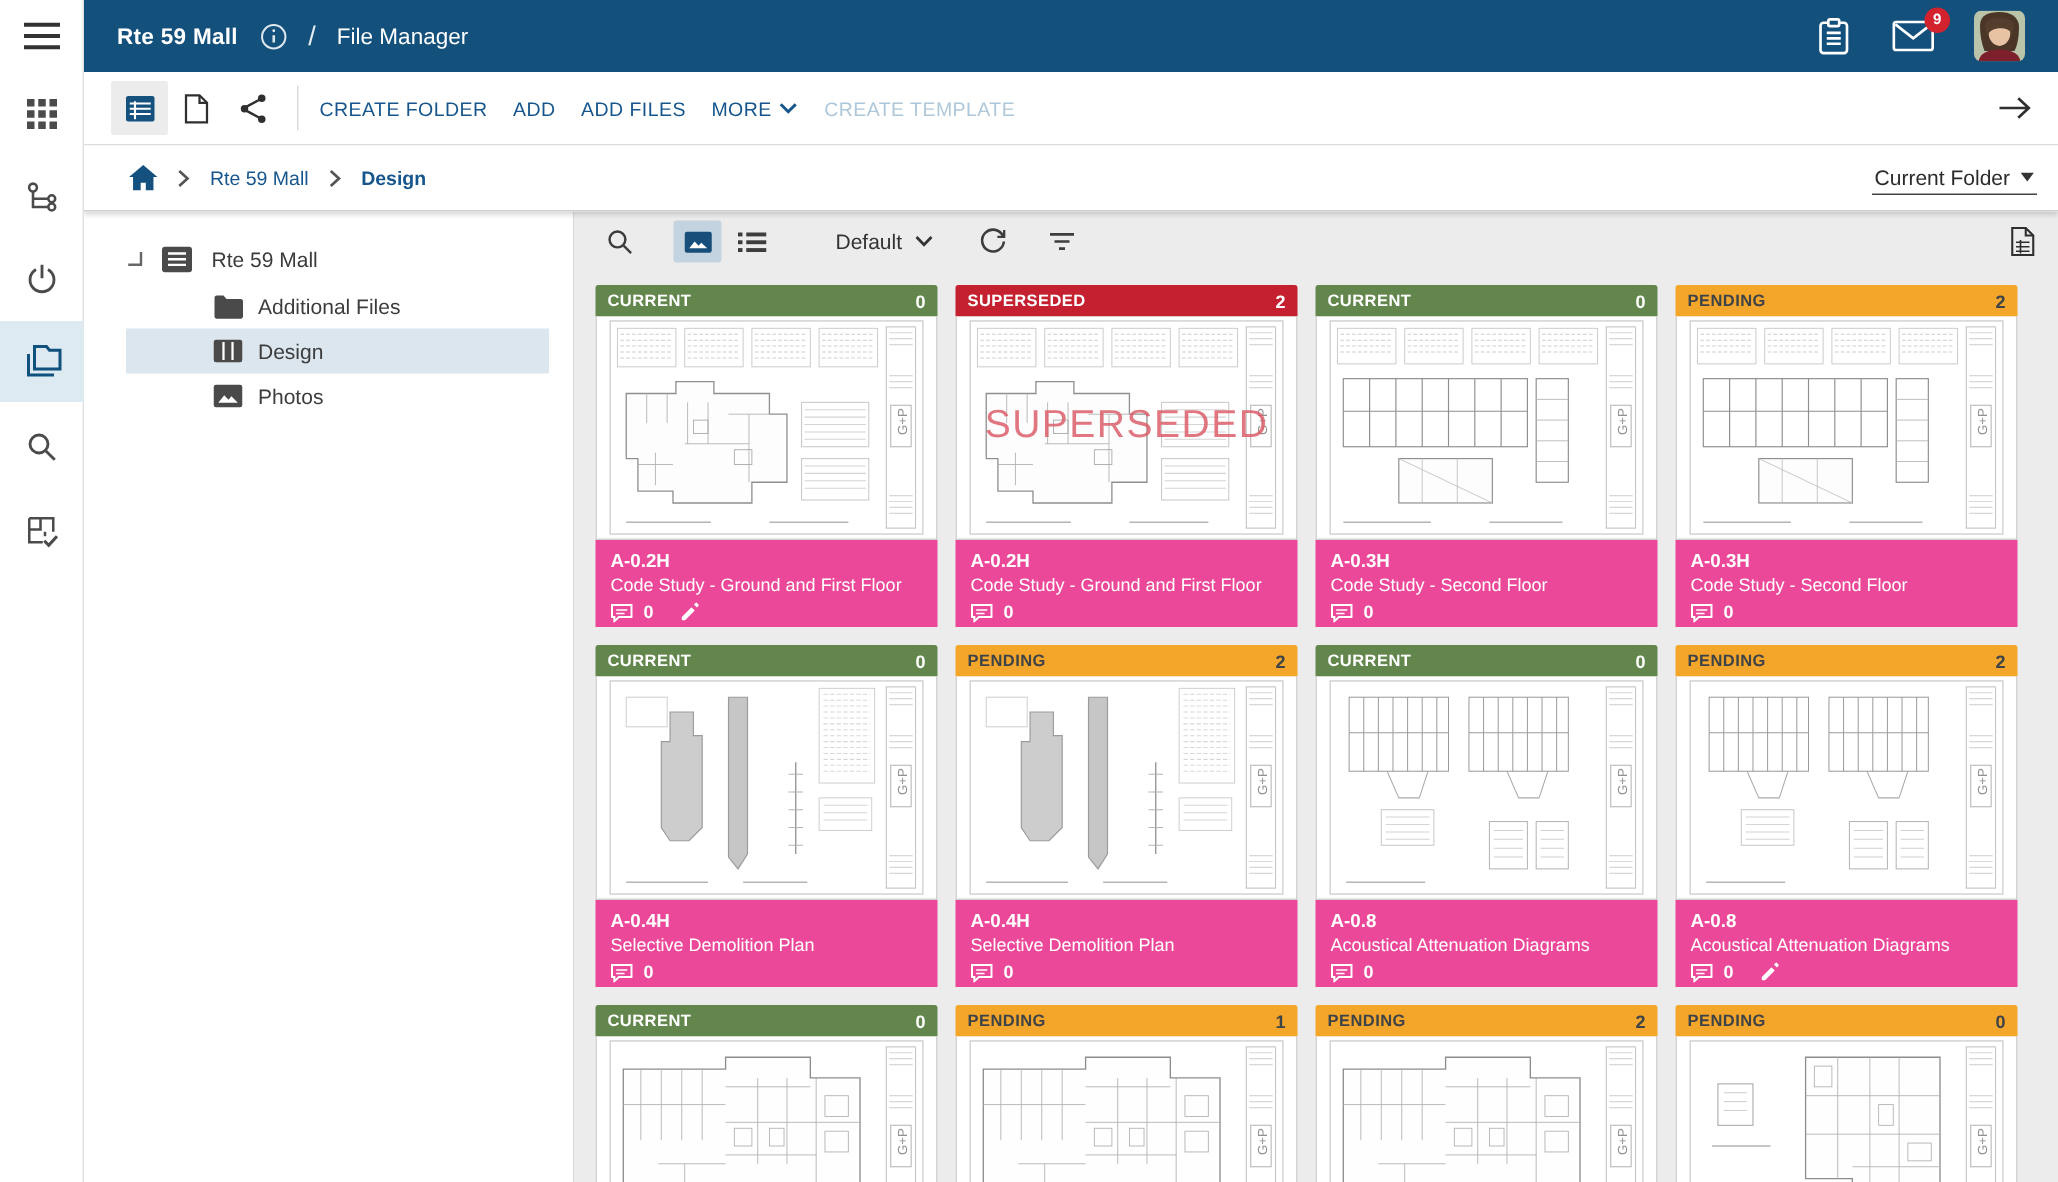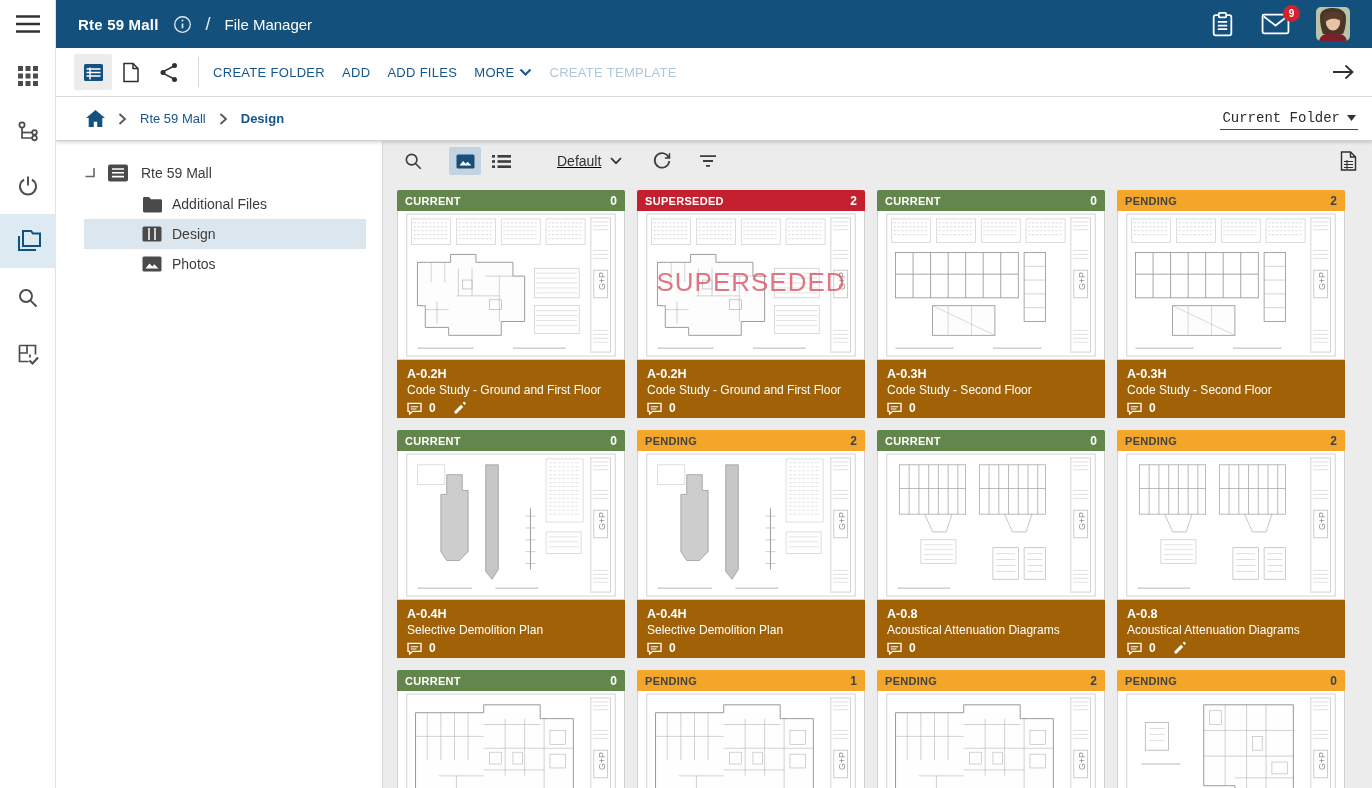--- a/index.html
+++ b/index.html
@@ -35,55 +35,55 @@
   .ab-divider { width:1px; height:30px; background:#dadada; margin:0 14px 0 10px; }
   .ab-btn { font-size:13px; font-weight:normal; color:#16568c; letter-spacing:.3px; margin-right:17px; cursor:pointer; display:flex; align-items:center; gap:5px; white-space:nowrap; }
   .ab-btn.disabled { color:#aec8da; cursor:default; }
   .ab-arrow { margin-left:auto; padding-right:18px; cursor:pointer; display:flex; align-items:center; }
 
   
   .crumbbar { position:absolute; left:56px; top:97px; width:1316px; height:44px; background:#fff; border-bottom:1px solid #cfcfcf; box-shadow:0 2px 3px rgba(0,0,0,.14); display:flex; align-items:center; padding:0 14px 0 30px; z-index:20; }
   .crumb { display:flex; align-items:center; gap:13px; }
   .crumb-link { font-size:13px; color:#16568c; cursor:pointer; }
   .crumb-current { font-size:13px; color:#16568c; font-weight:bold; }
-  .folder-scope { margin-left:auto; display:flex; align-items:center; gap:7px; font-size:14px; color:#2b2b2b; border-bottom:1px solid #444; padding:2px 2px 3px 2px; cursor:pointer;font-family:Liberation Mono, monospace; }
+  .folder-scope { margin-left:auto; display:flex; align-items:center; gap:7px; font-size:14px; color:#2b2b2b; border-bottom:1px solid #444; padding:2px 2px 3px 2px; cursor:pointer; }
 
   
   .treepane { position:absolute; left:56px; top:141px; width:327px; height:647px; background:#fff; border-right:1px solid #d8d8d8; padding-top:16px; }
   .tree-row { display:flex; align-items:center; height:30px; margin:0 16px 0 28px; cursor:pointer; }
   .tree-row .t-label { font-size:14px; color:#3c3c3c; margin-left:10px; white-space:nowrap; }
   .tree-root { height:32px; }
   .tree-root .t-label { margin-left:12px; }
   .tree-collapse { margin-right:10px; display:flex; }
   .tree-child { padding-left:58px; }
   .tree-row.selected { background:#dbe6ee; }
 
   
   .content { position:absolute; left:383px; top:141px; width:989px; height:647px; background:#ececec; overflow:hidden; }
-  .c-toolbar { height:40px; display:flex; align-items:center; padding-left:16px; position:relative;text-decoration:underline; }
+  .c-toolbar { height:40px; display:flex; align-items:center; padding-left:16px; position:relative; }
   .ct-btn { display:flex; align-items:center; justify-content:center; cursor:pointer; }
   .ct-search { width:28px; height:28px; }
   .ct-toggle { width:32px; height:28px; border-radius:2px; margin-left:22px; }
   .ct-toggle.selected { background:#c3d4e0; }
   .ct-toggle + .ct-toggle { margin-left:4px; }
   .ct-sort { margin-left:40px; display:flex; align-items:center; gap:9px; font-size:14px; color:#333; cursor:pointer; }
   .ct-refresh { margin-left:26px; width:28px; height:28px; }
   .ct-filter { margin-left:18px; width:28px; height:28px; }
   .ct-export { position:absolute; right:10px; top:6px; width:28px; height:28px; }
 
   
   .grid { display:grid; grid-template-columns:repeat(4,232px); gap:12px 8px; padding:9px 0 0 14px; }
   .card { width:228px; cursor:pointer; }
   .card-status { height:21px; display:flex; align-items:center; padding:0 8px; border-radius:2px 2px 0 0; }
   .status-label { font-size:11px; font-weight:bold; letter-spacing:.3px; }
   .status-count { margin-left:auto; font-size:12px; font-weight:bold; }
   .card-thumb { position:relative; height:149px; background:#fff; border:1px solid #d2d2d2; border-top:none; overflow:hidden; }
   .card-thumb svg.thumb { width:100%; height:100%; display:block; }
   .watermark { position:absolute; left:0; right:0; top:38%; text-align:center; font-size:26px; letter-spacing:1px; color:#dc5f6b; opacity:.85; pointer-events:none; }
-  .card-footer { height:58px; background:#a16207; color:#fff; padding:6px 10px 0 10px; }
+  .card-footer { height:58px; background:#ec4899; color:#fff; padding:6px 10px 0 10px; }
   .card-code { font-size:12.5px; font-weight:bold; line-height:16px; white-space:nowrap; overflow:hidden; }
   .card-title { font-size:12px; line-height:16px; white-space:nowrap; overflow:hidden; }
   .card-meta { display:flex; align-items:center; gap:7px; margin-top:3px; font-size:12px; font-weight:bold; }
   .card-meta .edit { margin-left:10px; display:flex; }
   svg { display:block; }
 </style>
 </head>
 <body>
 
 <div class="screen">

